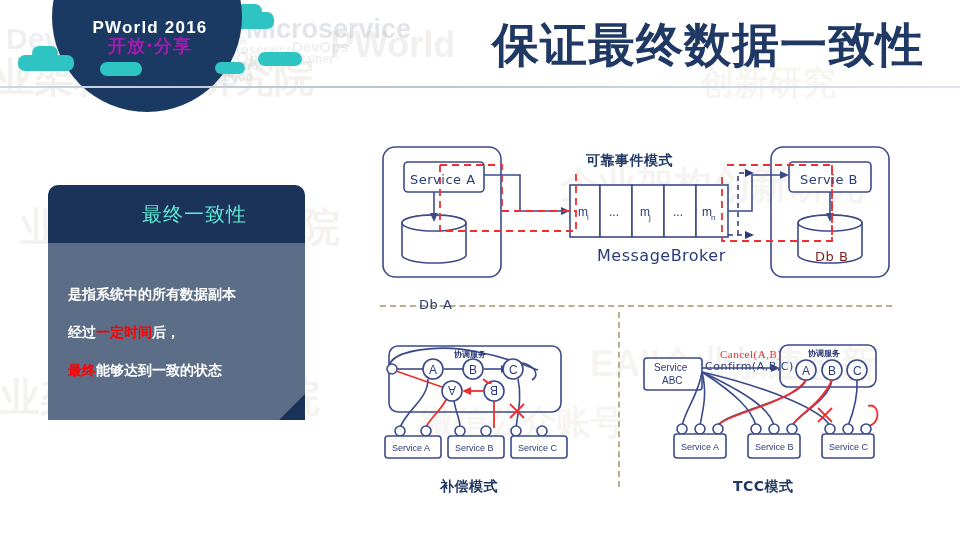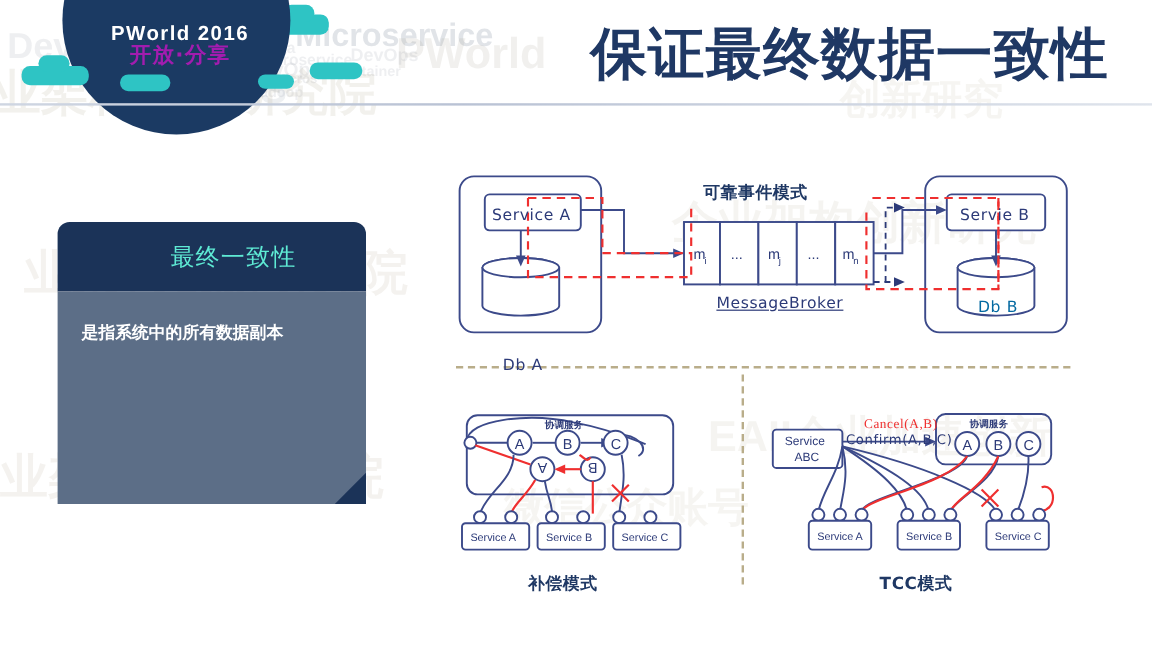--- a/index.html
+++ b/index.html
@@ -35,21 +35,21 @@
          font-weight:700;letter-spacing:1px;font-family:"DejaVu Sans",sans-serif;}
 
   
   .card{position:absolute;left:48px;top:185px;width:257px;height:235px;}
   .card-head{position:absolute;left:0;top:0;width:257px;height:58px;
              background:#1b3358;border-radius:10px 10px 0 0;
              display:flex;align-items:center;justify-content:center;}
   .card-head span{color:#5eead4;font-size:20px;font-weight:400;
                   font-family:Liberation Mono, monospace;letter-spacing:1px;margin-left:36px;}
   .card-body{position:absolute;left:0;top:58px;width:257px;height:177px;
-             background:#5c6e87;padding:16px 20px 0 20px;box-sizing:border-box;}
+             background:#5c6e87;padding:32px 20px 0 20px;box-sizing:border-box;}
   .card-line{color:#fff;font-size:14px;font-weight:700;line-height:38px;
              font-family:"DejaVu Sans",sans-serif;white-space:nowrap;}
   .hl{color:#ff0000;}
   .dogear{position:absolute;right:0;bottom:0;width:26px;height:26px;
           background:#1b3358;
           clip-path:polygon(100% 0,100% 100%,0 100%);}
 
   
   .divider-h{position:absolute;left:380px;top:305px;width:512px;height:0;
              border-top:2px dashed #b9ad8a;}
@@ -109,20 +109,26 @@
   </div>
 
   <div class="card">
     <div class="card-head">
       <span>最终一致性</span>
     </div>
     <div class="card-body">
       <div class="card-line">
         <span>是指系统中的所有数据副本</span>
       </div>
+      <div class="card-line">
+        <span>经过</span><span class="hl">一定时间</span><span>后，</span>
+      </div>
+      <div class="card-line">
+        <span class="hl">最终</span><span>能够达到一致的状态</span>
+      </div>
       <div class="dogear"></div>
     </div>
   </div>
 
   <div class="divider-h"></div>
   <div class="divider-v"></div>
 
   <div class="dtitle" style="left:586px;top:134px;font-size:14px;margin-top:18px;">可靠事件模式</div>
 
   <svg style="left:380px;top:143px;" width="512" height="150" viewBox="0 0 512 150">
@@ -171,22 +177,22 @@
     <text class="lab" x="260" y="73" font-size="12">m</text>
     <text class="lab" x="269" y="77" font-size="8">j</text>
     <text class="lab" x="293" y="73" font-size="12">...</text>
     <text class="lab" x="322" y="73" font-size="12">m</text>
     <text class="lab" x="331" y="77" font-size="8">n</text>
   </svg>
 
   <div class="dtitle" style="left:410px;top:172px;font-size:13px;font-weight:400;color:#2c3a78;">Service A</div>
   <div class="dtitle" style="left:419px;top:249px;font-size:13px;font-weight:400;color:#2c3a78;margin-top:48px;">Db A</div>
   <div class="dtitle" style="left:800px;top:172px;font-size:13px;font-weight:400;color:#2c3a78;">Servie B</div>
-  <div class="dtitle" style="left:815px;top:249px;font-size:13px;font-weight:400;color:#0369a1;">Db B</div>
-  <div class="dtitle" style="left:597px;top:246px;font-size:13px;font-weight:400;color:#2c3a78;text-decoration:underline;">MessageBroker</div>
+  <div class="dtitle" style="left:815px;top:249px;font-size:13px;font-weight:400;color:#7f1d1d;">Db B</div>
+  <div class="dtitle" style="left:597px;top:246px;font-size:16px;font-weight:400;color:#2c3a78;">MessageBroker</div>
 
   <svg style="left:382px;top:340px;" width="185" height="120" viewBox="0 0 185 120">
     <rect class="nv" x="7" y="6" width="172" height="66" rx="9"></rect>
 
     <path class="nv" d="M7,28 C7,9 60,4 96,12 C128,18 150,28 156,30"></path>
     <path class="nv" d="M132,22 C150,22 160,34 150,40"></path>
 
     <line class="nv" x1="14" y1="29" x2="42" y2="29"></line>
     <line class="nv" x1="62" y1="29" x2="82" y2="29"></line>
     <line class="nv" x1="102" y1="29" x2="122" y2="29"></line>

